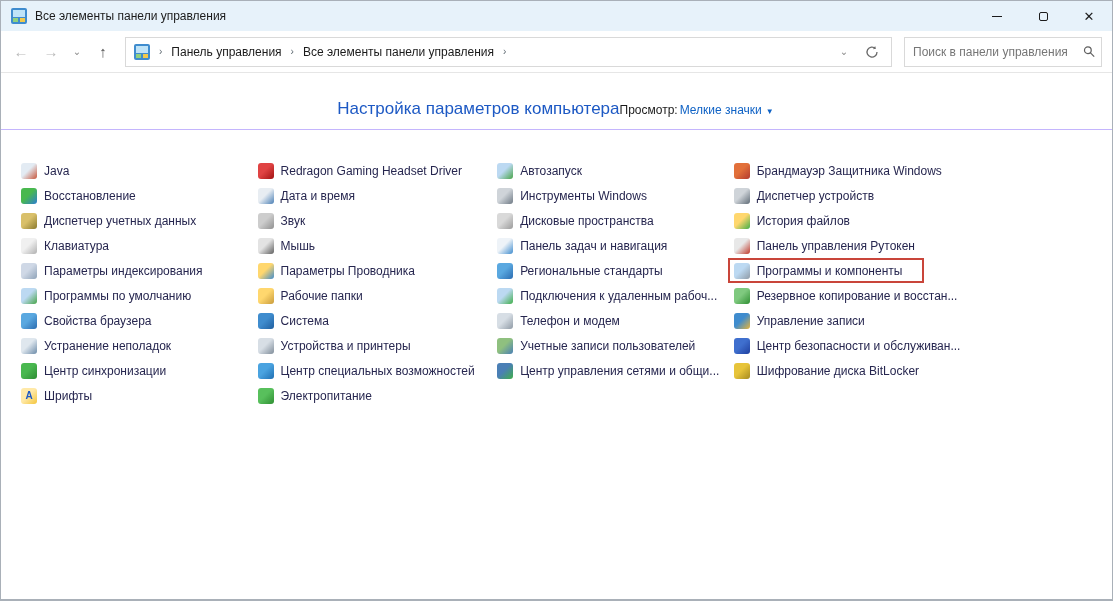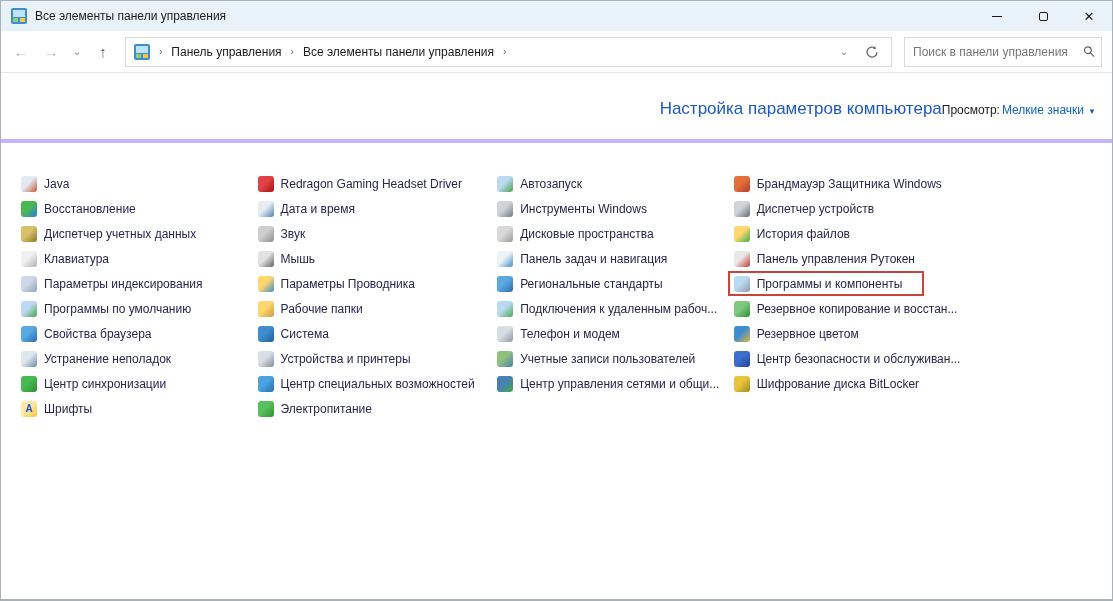--- a/index.html
+++ b/index.html
@@ -47,22 +47,22 @@
     padding:0 6px 0 8px; background:#fff;
   }
   .searchbox input{
     border:none; outline:none; flex:1 1 auto; font-size:12px; width:100%;
     font-family:"Liberation Sans","DejaVu Sans",sans-serif; color:#404040;
   }
   .searchbox input::placeholder{ color:#767676; }
   
   .content{ padding:0; }
   .content-header{
-    display:flex; align-items:baseline; justify-content:flex-end;
-    padding:26px 16px 20px 14px; border-bottom:4px solid #c4b5fd;
+    display:flex; align-items:baseline; justify-content:center;
+    padding:26px 16px 10px 14px; border-bottom:1px solid #c4b5fd;
   }
   .page-title{ font-size:17px; color:#1d59c4; font-weight:400; }
   .view-group{ display:flex; align-items:baseline; gap:2px; font-size:12px; }
   .view-label{ color:#1b1b1b; }
   .view-link{ color:#0f62c5; cursor:default; }
   .view-caret{ color:#0f62c5; font-size:8px; margin-left:4px; }
   
   .grid{ display:flex; padding:28px 0 0 16px; }
   .col{ display:flex; flex-direction:column; align-items:flex-start; }
   .col-1{ width:237px; } .col-2{ width:240px; } .col-3{ width:237px; } .col-4{ width:383px; }
@@ -364,21 +364,21 @@
           </div>
           <div class="row">
             <a class="item">
               <span class="icon" style="background: linear-gradient(135deg, rgb(127, 201, 127) 45%, rgb(47, 143, 51));"></span>
               <span class="label">Резервное копирование и восстан...</span>
             </a>
           </div>
           <div class="row">
             <a class="item">
               <span class="icon" style="background: linear-gradient(135deg, rgb(63, 140, 206) 45%, rgb(231, 181, 58));"></span>
-              <span class="label">Резервное цветом</span>
+              <span class="label">Управление записи</span>
             </a>
           </div>
           <div class="row">
             <a class="item">
               <span class="icon" style="background: linear-gradient(135deg, rgb(63, 111, 206) 45%, rgb(31, 63, 159));"></span>
               <span class="label">Центр безопасности и обслуживан...</span>
             </a>
           </div>
           <div class="row">
             <a class="item">

